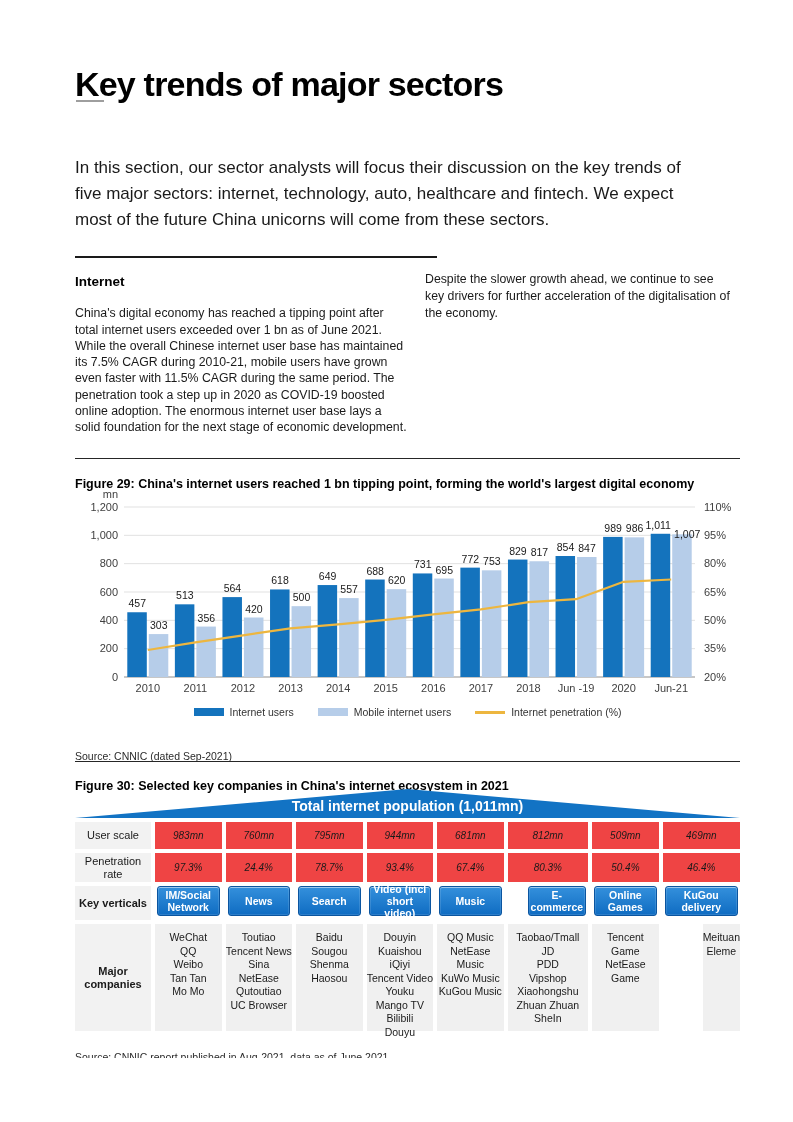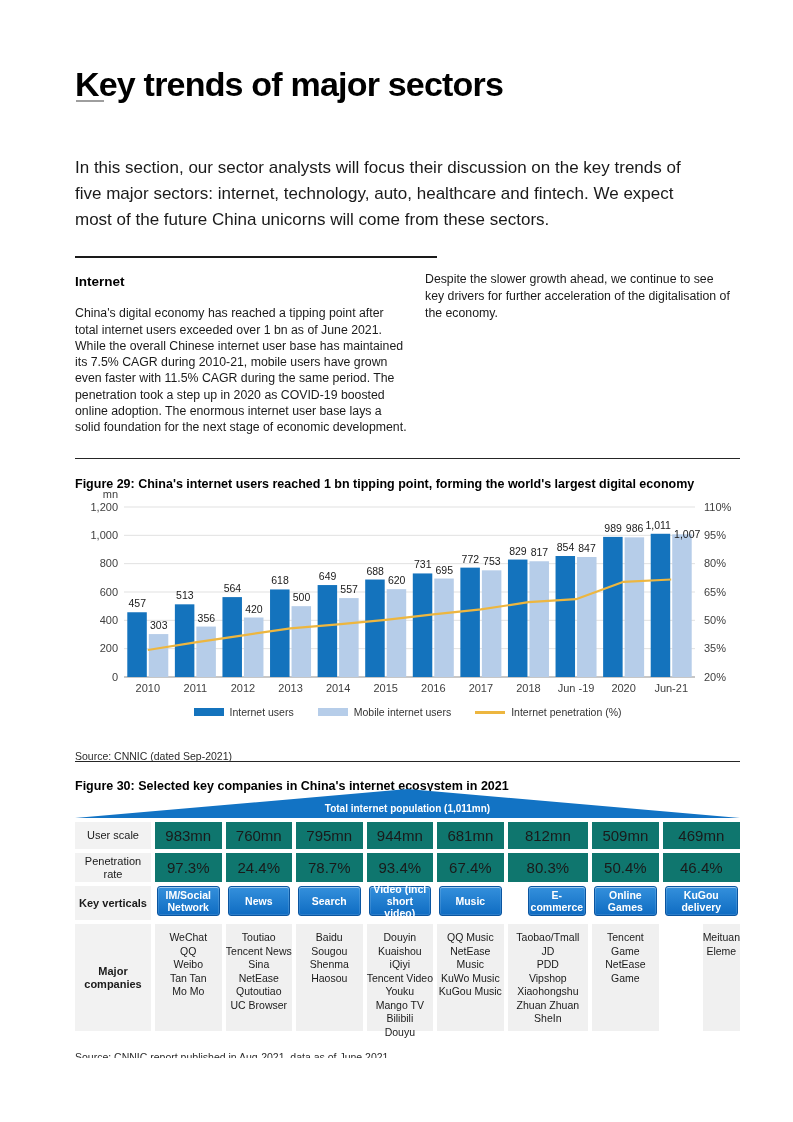--- a/index.html
+++ b/index.html
@@ -28,26 +28,26 @@
   .sw-line{width:30px;height:3px;display:inline-block;}
   .source{left:75px;font-size:10.5px;color:#2b2b2b;}
   .fig29-source{top:739px;}
   .fig30-source{top:1040px;}
   .fig30-grid{top:789px;left:75px;width:665px;display:grid;
       grid-template-columns:76px repeat(8,1fr);
       grid-template-rows:29px 27px 29px 34px 107px;gap:4px;}
   .banner{grid-column:1/-1;position:relative;}
   .banner-shape{position:absolute;inset:0;background:#1273c4;
       clip-path:polygon(50% 0,100% 100%,0 100%);display:flex;align-items:flex-end;justify-content:center;}
-  .banner-text{color:#fff;font-size:10px;font-weight:700;padding-bottom:4px;margin-top:38px;}
+  .banner-text{color:#fff;font-size:14px;font-weight:700;padding-bottom:4px;margin-top:38px;}
   .rowlabel{background:#f2f2f2;display:flex;align-items:center;justify-content:center;
       text-align:center;font-size:11px;line-height:13px;color:#1a1a1a;grid-column:1;}
   .rowlabel.bold{font-weight:700;}
-  .datacell{background:#0f766e;display:flex;align-items:center;justify-content:center;
-      font-size:15px;color:#1a1a1a;}
+  .datacell{background:#ef4444;display:flex;align-items:center;justify-content:center;
+      font-size:10px;color:#1a1a1a;font-style:italic;}
   .vbtn{height:30px;margin:0 2px;align-self:start;border-radius:3px;
       background:linear-gradient(180deg,#3490dc 0%,#0f6cc2 100%);
       border:1px solid #0a55a0;box-shadow:inset 0 1px 0 rgba(255,255,255,.45),inset 0 0 0 1px rgba(255,255,255,.12);
       color:#fff;font-size:10.5px;font-weight:700;line-height:12px;text-align:center;
       display:flex;align-items:center;justify-content:center;padding:1px 2px;box-sizing:border-box;}
   .companycell{background:#f0f0f0;text-align:center;font-size:10.5px;line-height:13.5px;
       padding-top:7px;white-space:pre-line;color:#1a1a1a;}
   .footer{top:1075px;left:0;width:742px;text-align:right;font-size:11px;color:#8a8a8a;}
   .footer .pageno{color:#6e6e6e;margin-left:30px;}
   .watermark{top:1083px;left:598px;width:180px;height:38px;opacity:.28;}

